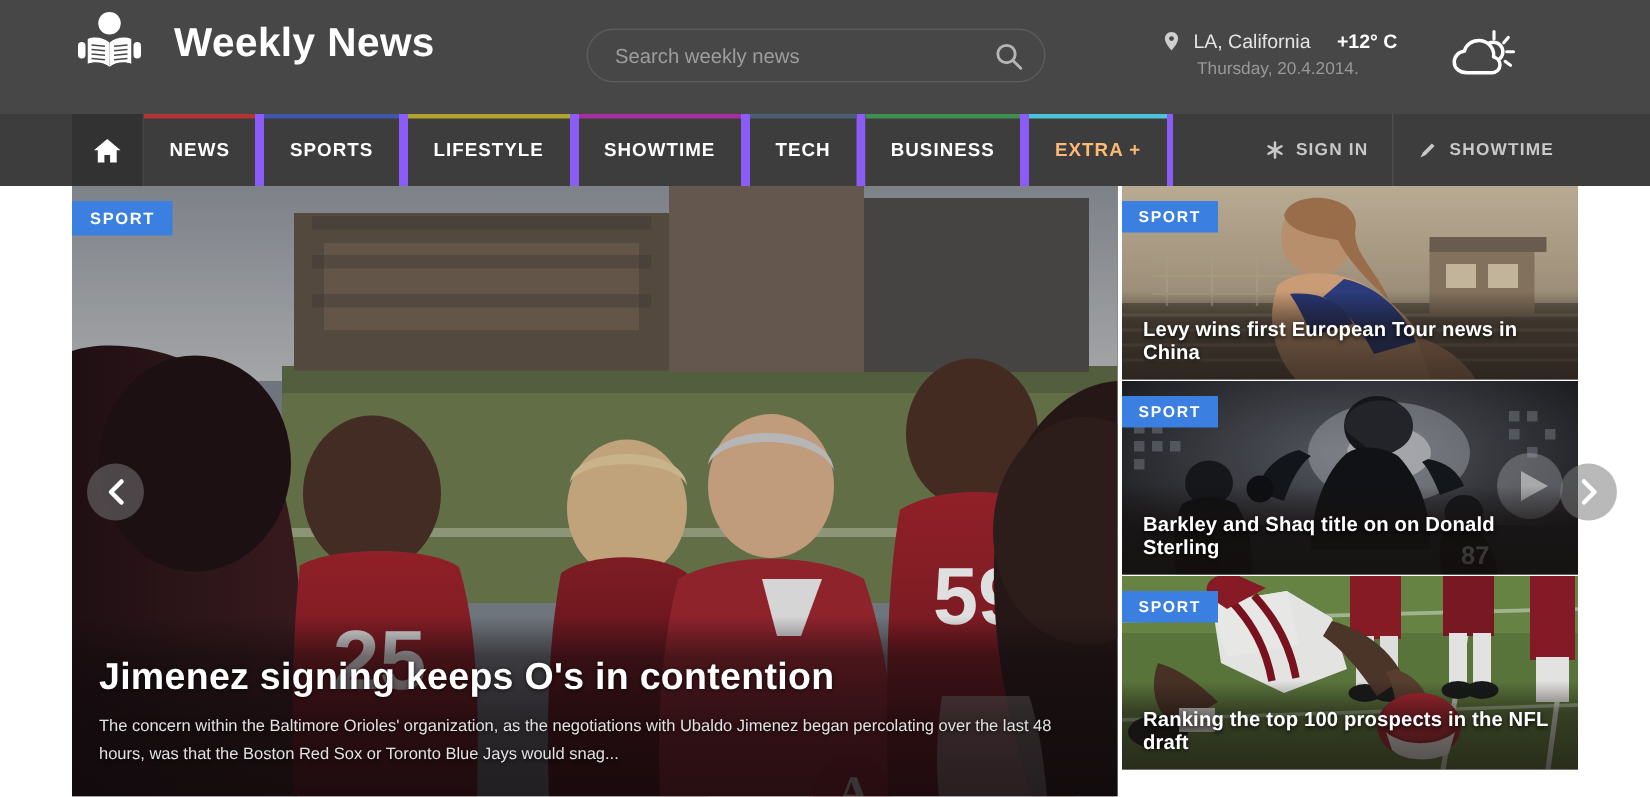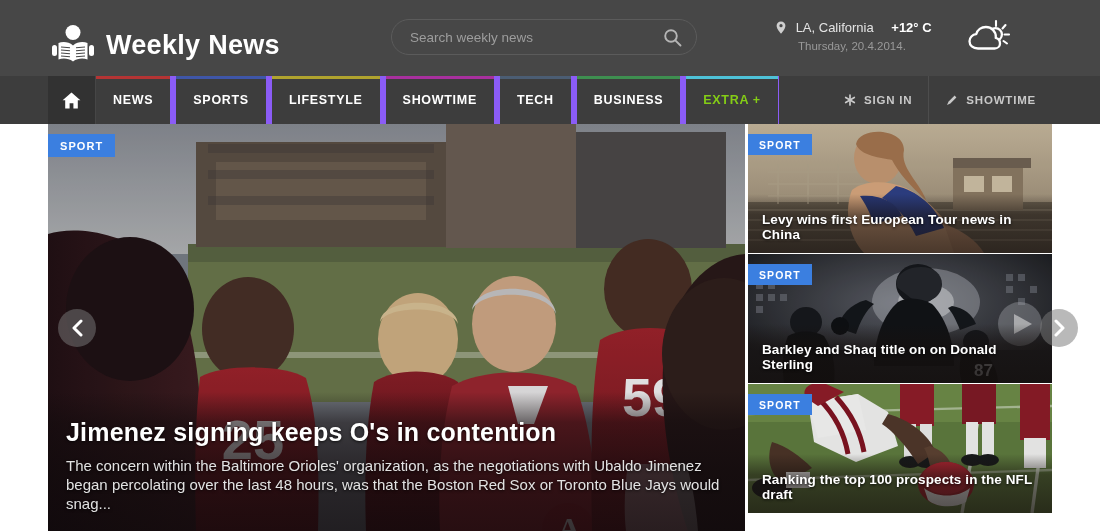--- a/index.html
+++ b/index.html
@@ -14,21 +14,21 @@
 
   
   .header{
     position:absolute; left:0; top:0; width:1100px; height:76px;
     background:#474747;
   }
   .header-inner{
     position:relative; width:1004px; margin:0 auto; height:76px;
   }
   .brand{
-    position:absolute; left:0; top:20px; display:flex; align-items:flex-start; gap:8px;
+    position:absolute; left:0; top:3px; display:flex; align-items:flex-start; gap:18px;
   }
   .logo-mark{ width:50px; height:50px; display:block; }
   .brand-title{
     color:#ffffff; font-size:27px; font-weight:bold; letter-spacing:.3px;
     line-height:50px;
   }
 
   .search-wrap{
     position:absolute; left:343px; top:19px;
     width:306px; height:36px;
@@ -75,21 +75,21 @@
     color:#ffffff; font-size:12.5px; font-weight:bold; letter-spacing:.7px;
     cursor:pointer; border-right:6px solid #8b5cf6;
     background:#3d3d3d; text-transform:uppercase;
   }
   .nav-item .bar{
     position:absolute; left:0; right:0; top:0; height:3px;
   }
   .nav-item.home{
     width:48px; padding:0; background:#323232; border-right:1px solid #464646;
   }
-  .nav-item.extra{ color:#84cc16; border-right:1px solid #8b5cf6; }
+  .nav-item.extra{ color:#fdba74; border-right:4px solid #8b5cf6; }
 
   .nav-right{
     position:absolute; right:0; top:0; height:48px; display:flex; align-items:center;
   }
   .acct{
     display:flex; align-items:center; gap:8px; padding:0 16px; height:48px;
     color:#c9c9c9; font-size:11.5px; font-weight:bold; letter-spacing:.8px;
     cursor:pointer;
   }
   .acct.register{ border-left:1px solid #4d4d4d; }
@@ -114,21 +114,21 @@
   .hero-caption{
     position:absolute; left:0; right:0; bottom:0; z-index:5;
     padding:26px 18px 18px 18px;
     background:linear-gradient(to bottom, rgba(20,12,14,0) 0%, rgba(18,11,13,.55) 22%, rgba(16,10,12,.72) 55%, rgba(14,9,11,.80) 100%);
   }
   .hero-title{
     color:#ffffff; font-size:25px; font-weight:bold; letter-spacing:.2px;
     margin-bottom:9px; text-shadow:0 1px 3px rgba(0,0,0,.75);
   }
   .hero-excerpt{
-    color:#e2e2e2; font-size:15px; line-height:19px; max-width:680px;
+    color:#e2e2e2; font-size:11px; line-height:19px; max-width:680px;
     text-shadow:0 1px 3px rgba(0,0,0,.8);
   }
   .arrow{
     position:absolute; top:50%; margin-top:-19px; z-index:8;
     width:38px; height:38px; border-radius:50%;
     background:rgba(120,120,120,.52);
     display:flex; align-items:center; justify-content:center; cursor:pointer;
   }
   .arrow.prev{ left:10px; }
   .arrow.next{ left:auto; right:-682px; }

